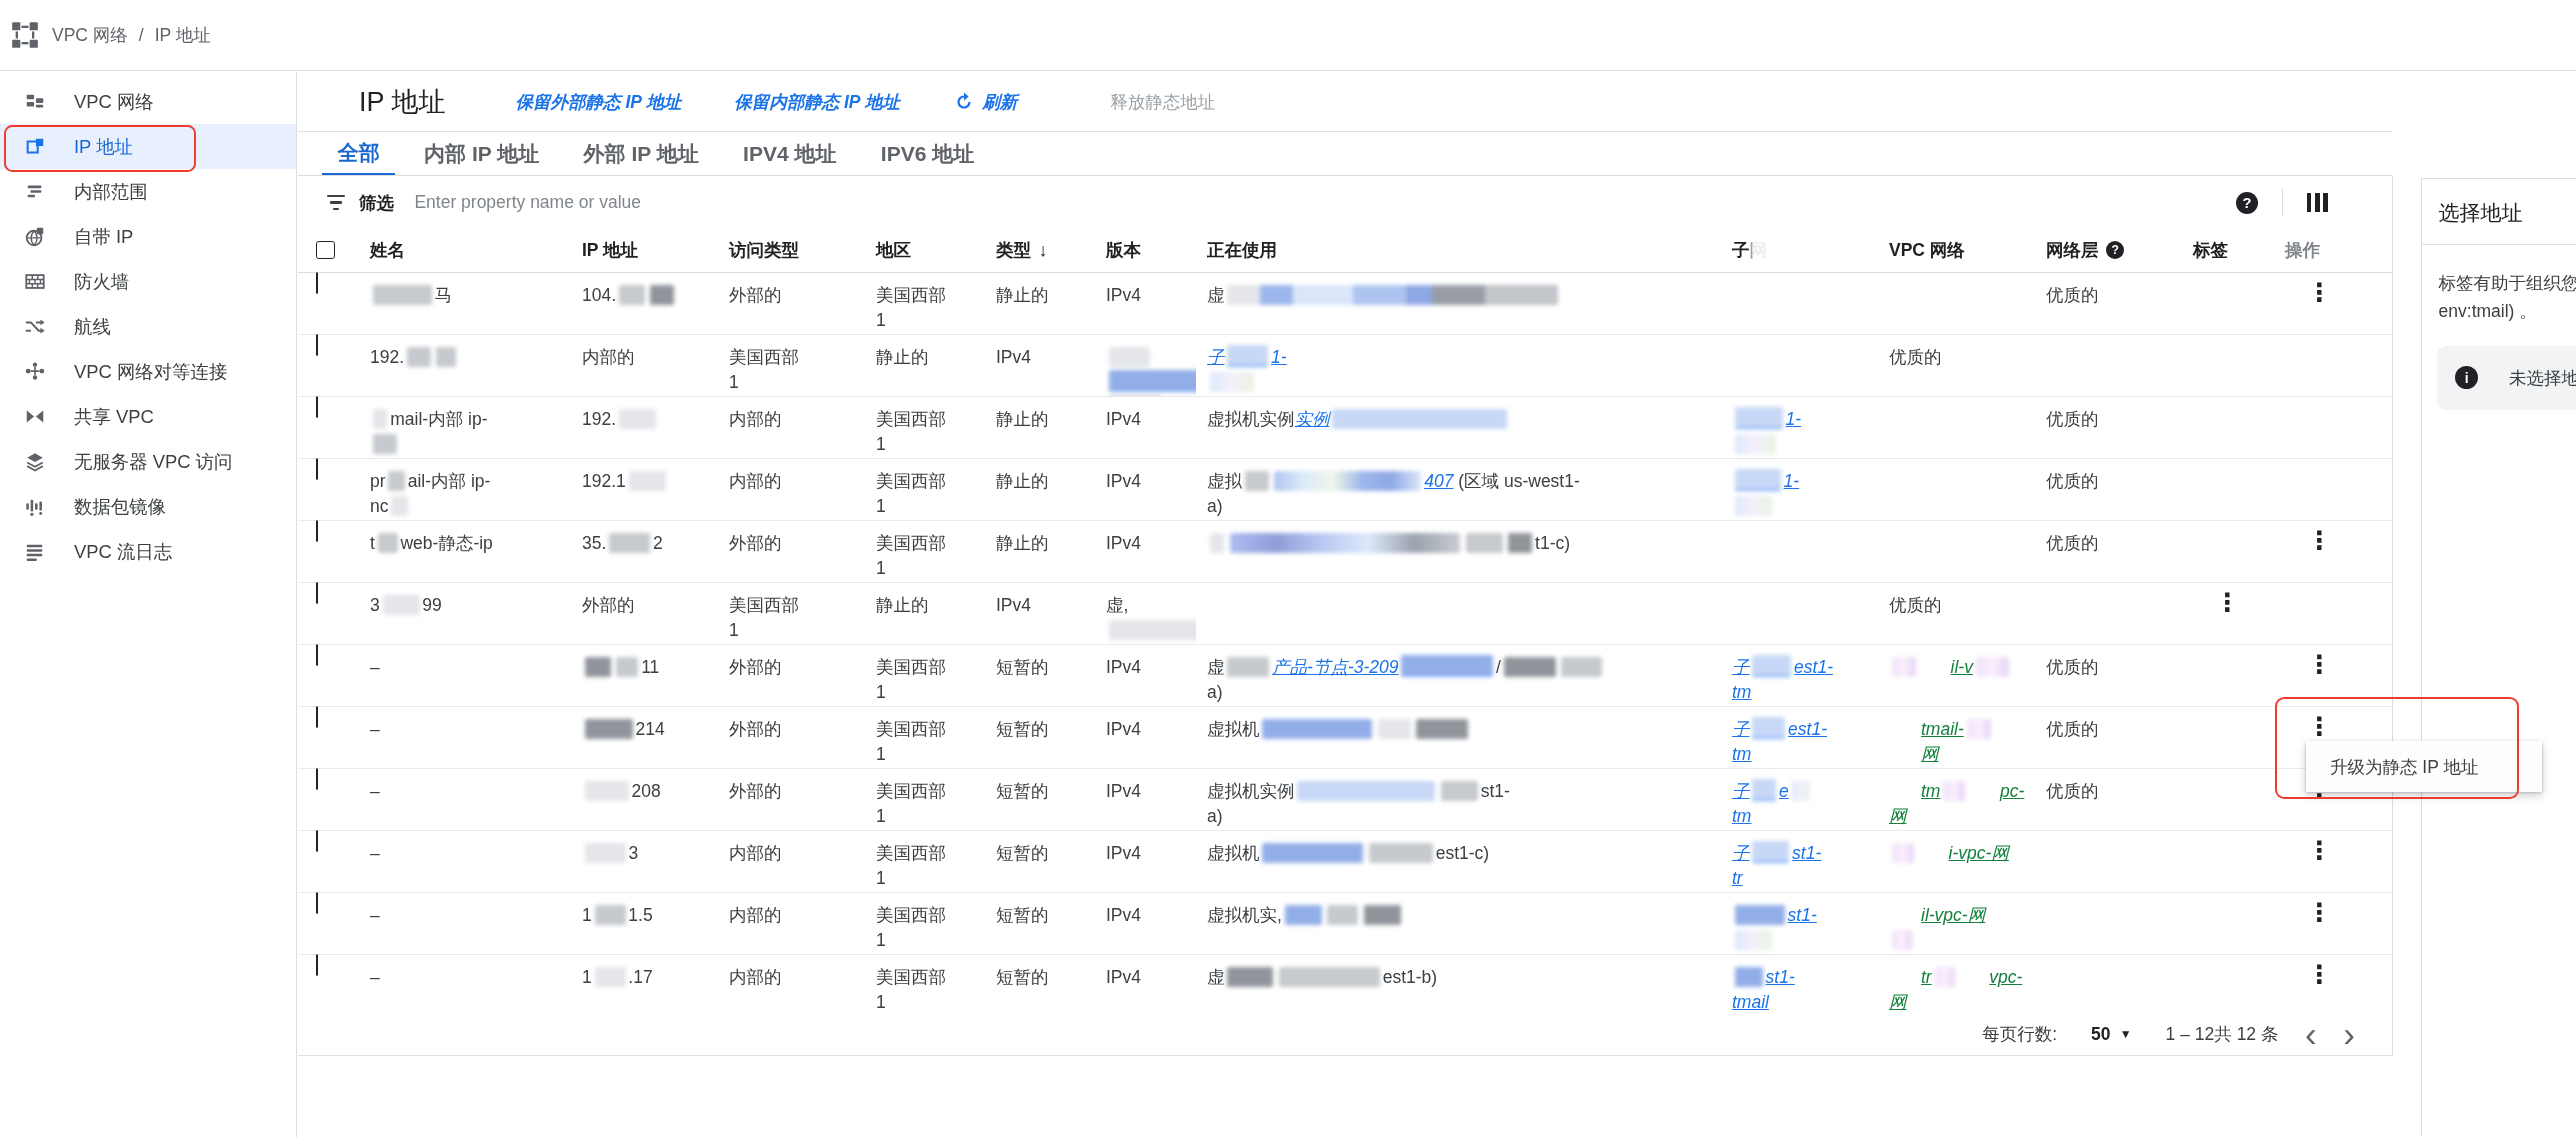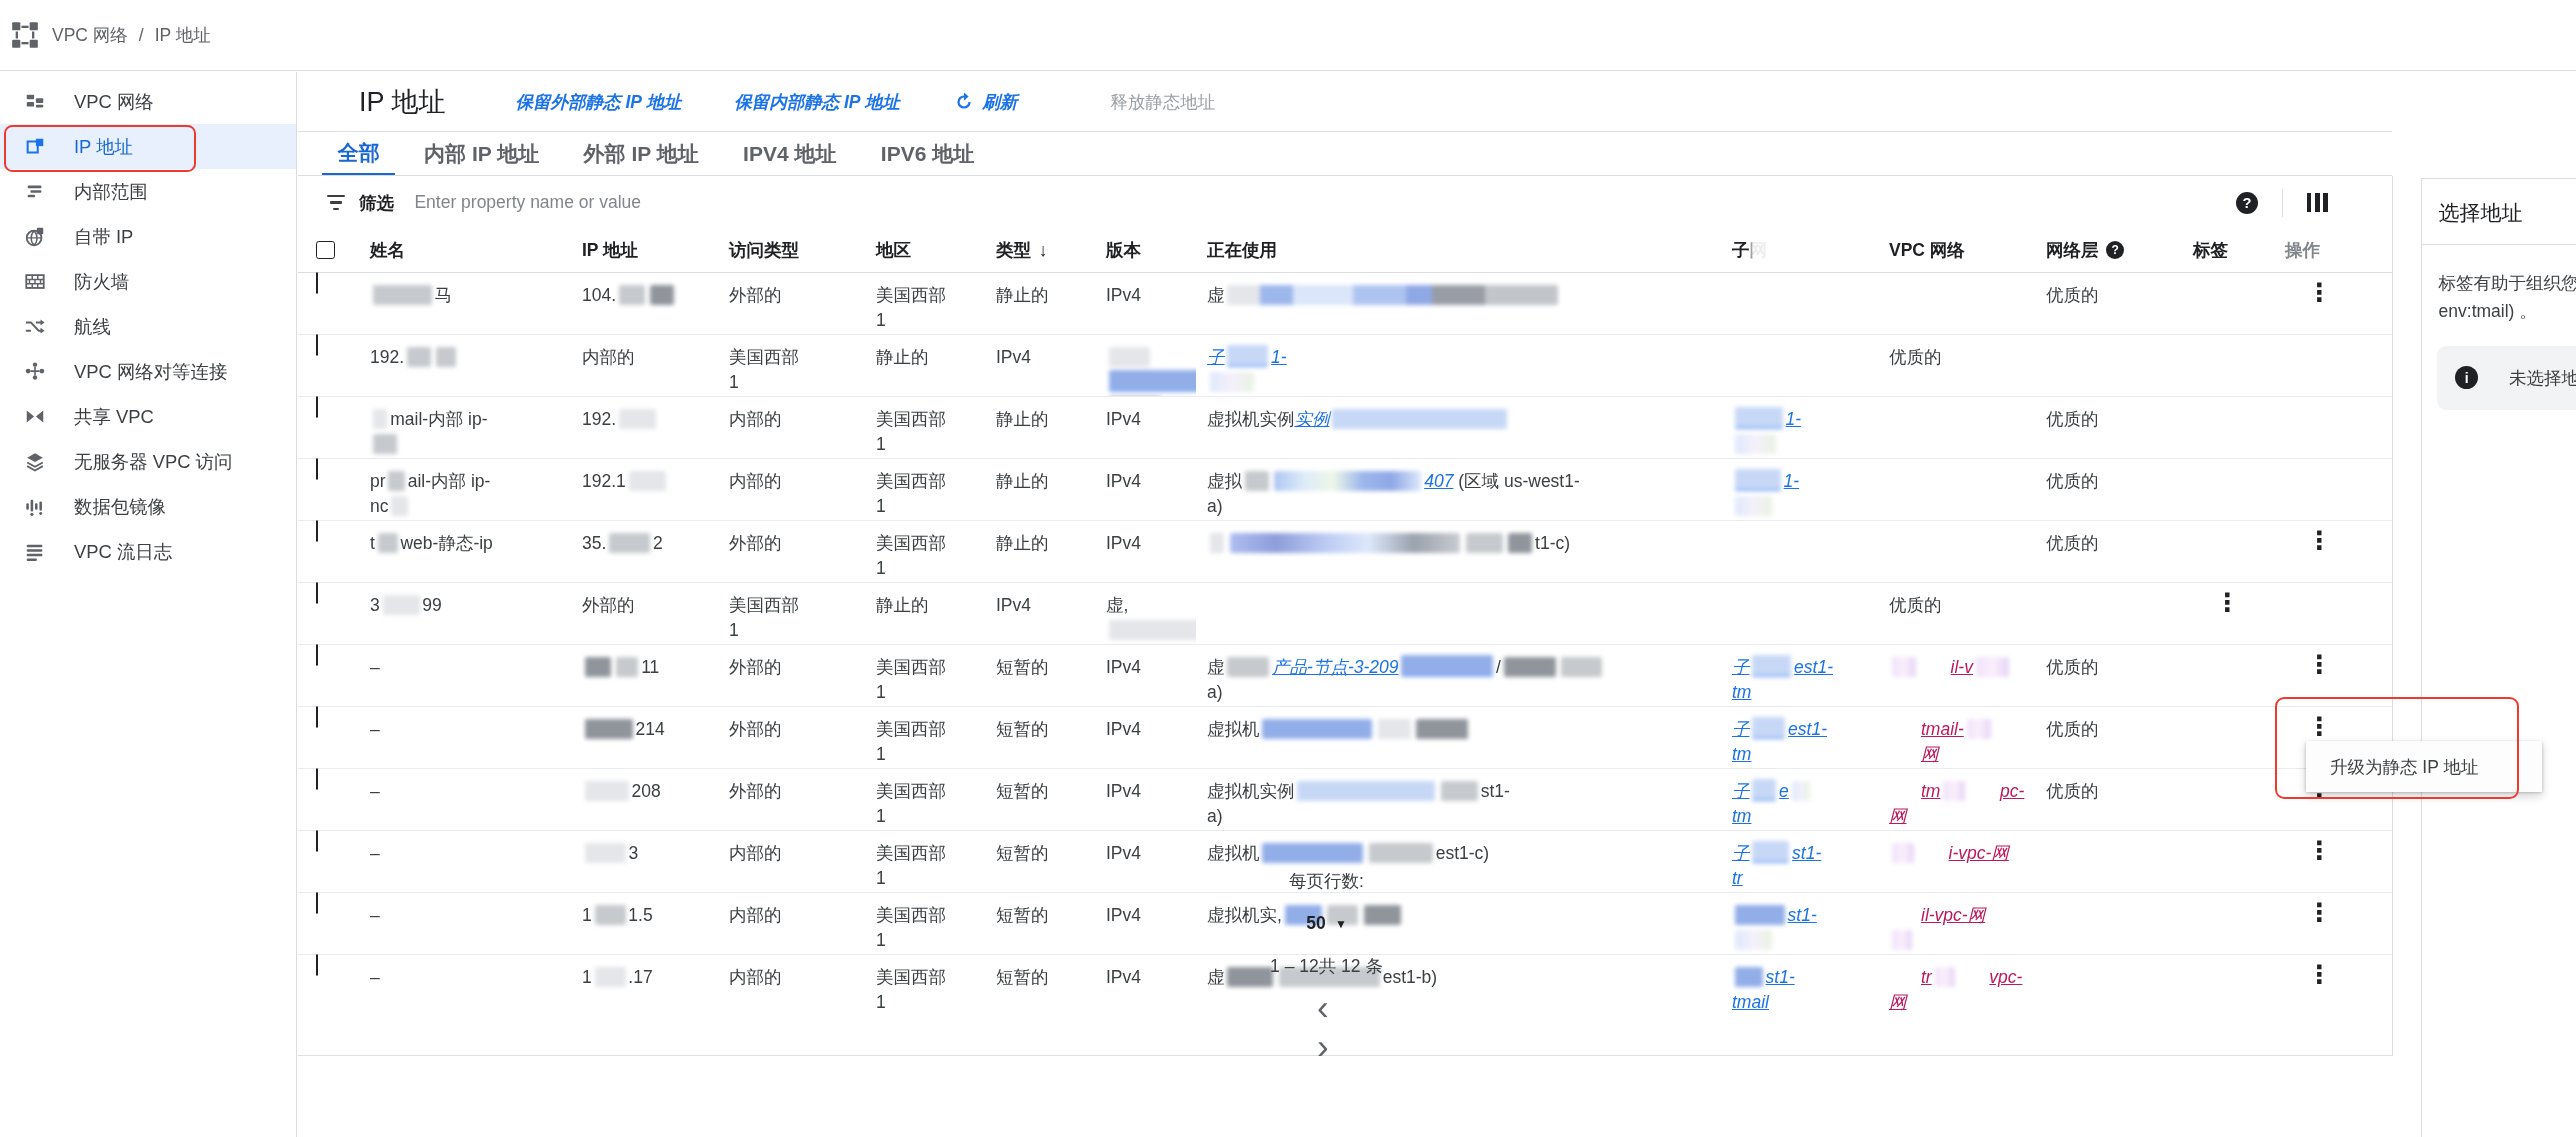--- a/index.html
+++ b/index.html
@@ -66,38 +66,38 @@
   .hblob{position:absolute;left:29.5px;top:-3.7px;width:42px;height:28px;background:rgba(255,255,255,.92);
     border-radius:5.5px;filter:blur(1.8px);}
   .tbody{position:absolute;left:298px;top:273px;width:2094px;background:#fff;}
   .row{height:62px;border-bottom:0.9px solid #e8eaed;box-sizing:border-box;}
   .c{padding:10px 7.4px 0 11px;font-size:17.5px;line-height:25px;overflow:hidden;box-sizing:border-box;}
   .cbx{width:18.4px;height:18.4px;border:1.8px solid #202124;border-radius:2.8px;margin:13px 0 0 18.4px;cursor:pointer;
     background:#fff;box-sizing:border-box;}
   .hcbx{margin:0 0 0 18.4px;}
   .dots{font-size:25px;font-weight:700;color:#202124;padding:7.4px 0 0 33px;cursor:pointer;line-height:25px;}
   .link{color:#1a73e8;text-decoration:underline;}
-  .plink{color:#be185d;text-decoration:underline;padding-left:32px;}
+  .plink{color:#15803d;text-decoration:underline;padding-left:32px;}
   
   .rd{display:inline-block;height:19.3px;border-radius:1.8px;filter:blur(2.3px);margin:0 2.8px;vertical-align:-3.7px;}
   .rd.u{border-bottom:2.8px solid #7baaf7;}
   .rd.g{background:#c6c9cd;}
   .rd.dg{background:#90959c;}
   .rd.lg{background:#e4e6e9;}
   .rd.b{background:#92aee8;}
   .rd.lb{background:#c7d8f6;}
   .rd.p{background:linear-gradient(90deg,#dfe9fb,#f4f0fb,#e9f3e2);}
   .rd.pv{background:linear-gradient(90deg,#efe2fa,#fbeffc,#e5d5f4);}
   .rd.mix1{background:linear-gradient(90deg,#e4e6ea 0 10%,#9db7ec 10% 20%,#dbe6fb 20% 38%,#aec4f0 38% 54%,#8fa8e6 54% 62%,#989da5 62% 78%,#c2c5ca 78% 100%);}
   .rd.mix2{background:linear-gradient(90deg,#aec6f2,#dcebf8,#eef6e8,#9db7ec,#8fa8e6,#dce8fb);}
   .rd.mix3{background:linear-gradient(90deg,#aebdf0,#8e9dd9,#b9c8f2,#dde8fb,#9aa2ad,#c9ccd1);}
   
   .pager{position:absolute;left:298px;top:1013px;width:2094px;height:43px;border-bottom:0.9px solid #e0e0e0;
-    display:flex;align-items:center;justify-content:flex-end;gap:20px;padding-right:37px;box-sizing:border-box;
-    color:#3c4043;background:#fff;flex-direction:column;}
+    display:flex;align-items:center;justify-content:flex-end;gap:34px;padding-right:37px;box-sizing:border-box;
+    color:#3c4043;background:#fff;}
   .pp{display:inline-flex;align-items:center;gap:9.2px;font-weight:600;color:#202124;cursor:pointer;}
   .caret{font-size:12px;color:#202124;}
   .chev{font-size:35px;color:#5f6368;line-height:18.4px;cursor:pointer;font-weight:400;margin-left:-7.4px;}
   .redge{position:absolute;left:2392px;top:176px;width:0.9px;height:880px;background:#dadce0;}
   
   .panel{position:absolute;left:2421px;top:178px;width:239px;bottom:0;border-left:0.9px solid #dadce0;
     border-top:0.9px solid #dadce0;background:#fff;box-sizing:border-box;}
   .p-title{font-size:21px;color:#202124;padding:20px 0 16.6px 16.6px;white-space:nowrap;}
   .p-div{border-bottom:0.9px solid #e0e0e0;}
   .panel p{margin:24px 0 0 16.6px;font-size:17.5px;line-height:28.5px;color:#3c4043;white-space:nowrap;}

